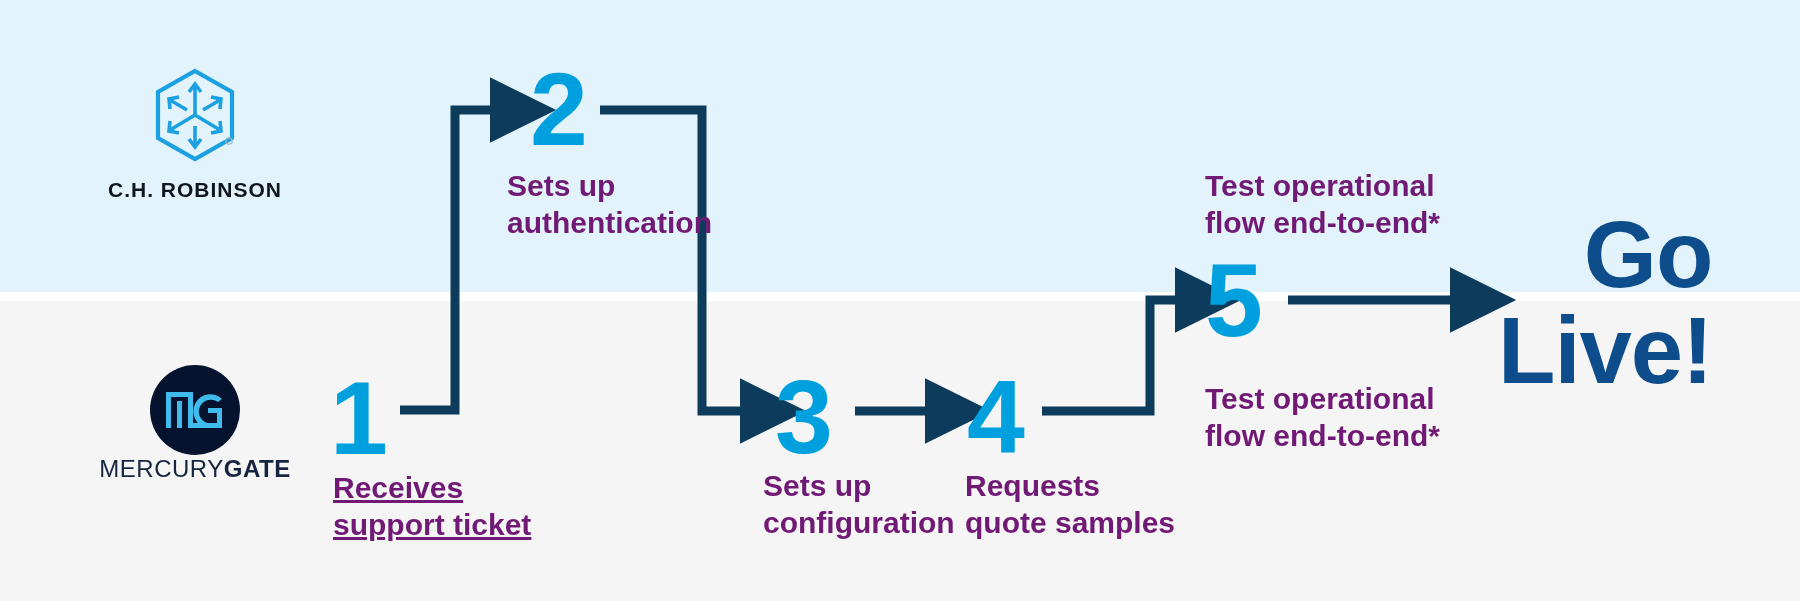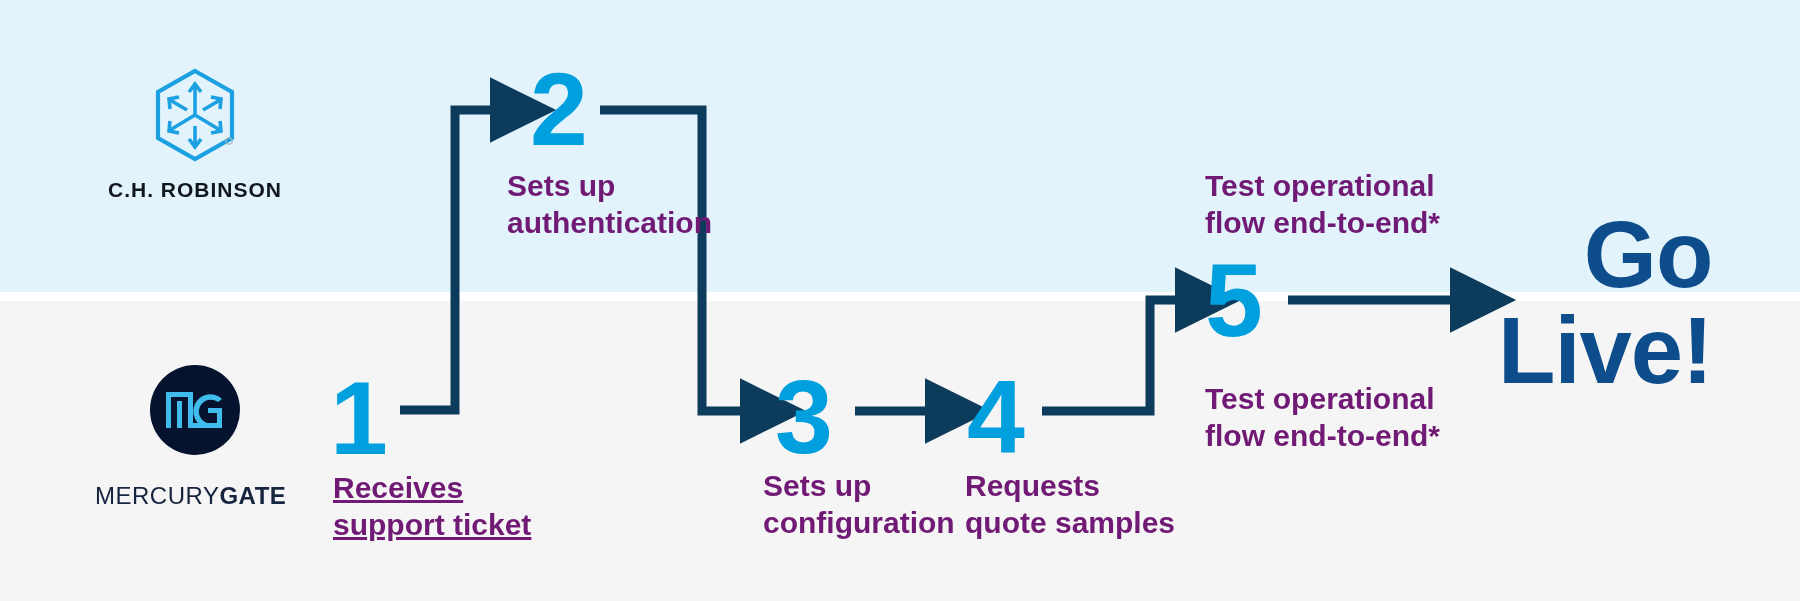--- a/index.html
+++ b/index.html
@@ -34,21 +34,21 @@
     text-align:center;font-weight:bold;font-size:21px;letter-spacing:1.0px;
     color:#10161c;margin-top:14px;white-space:nowrap;
   }
 
   .logo-mg{position:absolute;left:95px;top:365px;width:200px;}
   .logo-mg .disc{
     width:90px;height:90px;border-radius:50%;background:#05132e;
     margin:0 auto;display:flex;align-items:center;justify-content:center;
   }
   .logo-mg .word{
-    text-align:left;margin-top:27px;white-space:nowrap;
+    text-align:center;margin-top:0;white-space:nowrap;
     font-size:24px;color:#17243f;letter-spacing:.5px;
   }
   .logo-mg .word .lt{font-weight:400;}
   .logo-mg .word .bd{font-weight:bold;}
 
   
   .num{
     position:absolute;color:#00a0df;font-weight:bold;line-height:1;
     font-size:104px;letter-spacing:-2px;
   }

